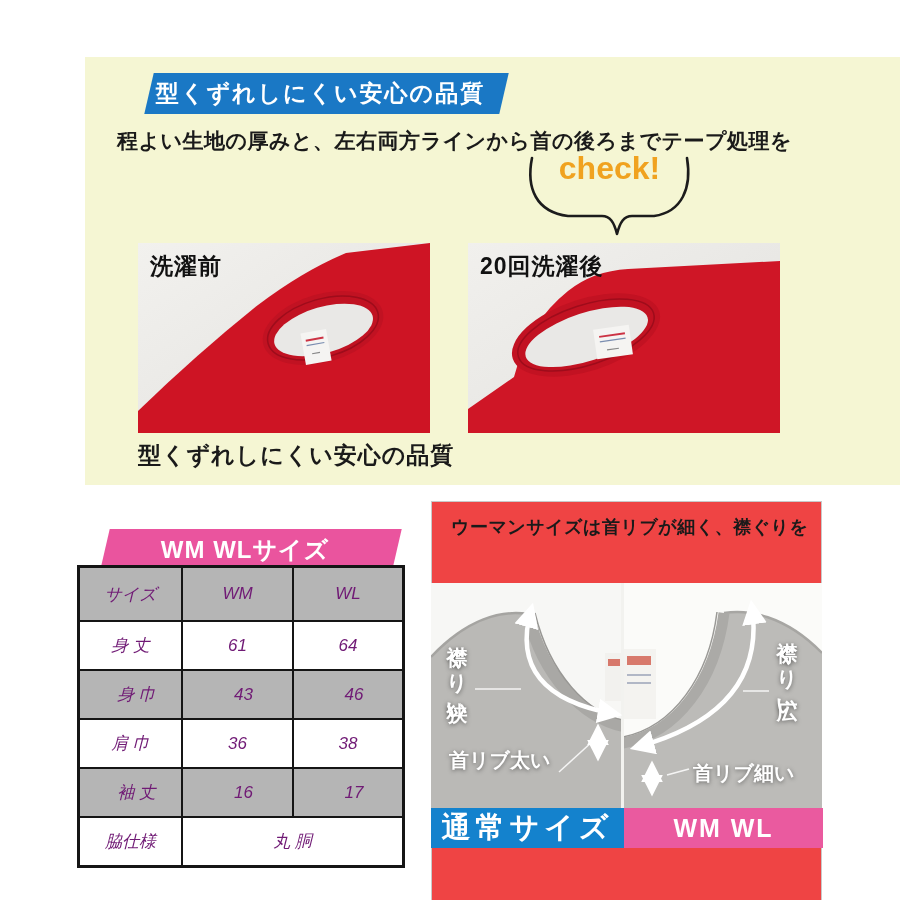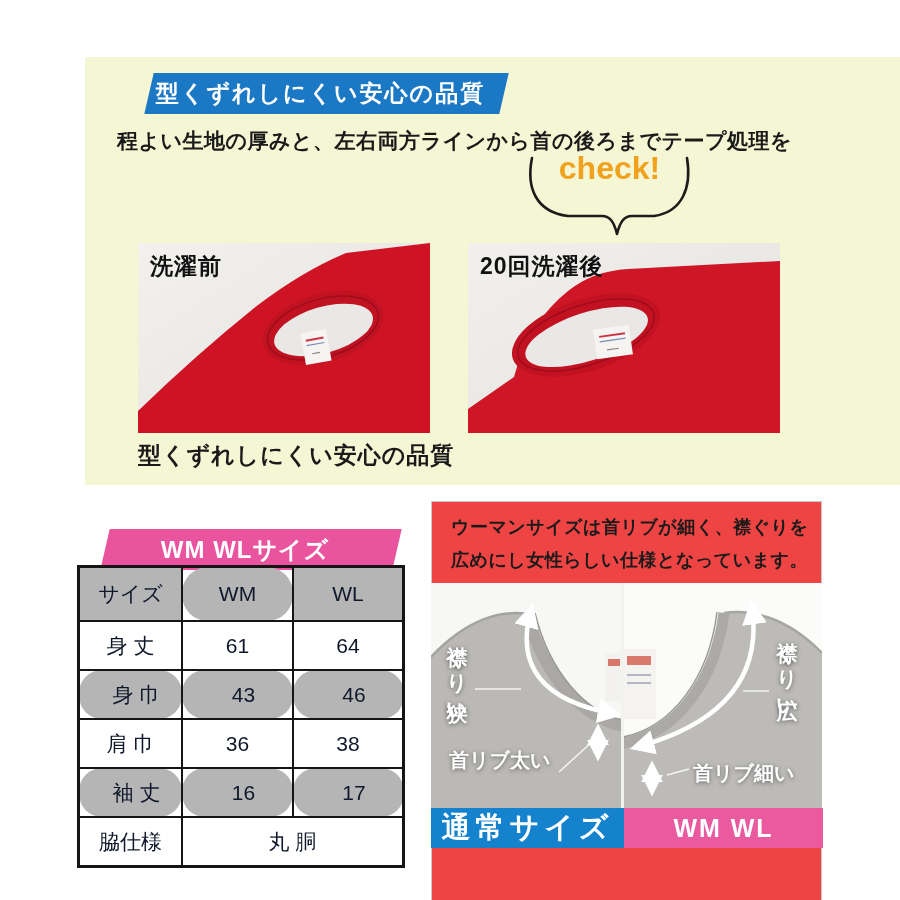--- a/index.html
+++ b/index.html
@@ -33,30 +33,30 @@
   .check-bubble svg{position:absolute;left:0;top:0;}
 
   .photo{background:#fdba74;overflow:hidden;}
   .photo-before{left:138px;top:243px;width:292px;height:190px;}
   .photo-after{left:468px;top:243px;width:312px;height:190px;}
   .photo-label{position:absolute;left:12px;top:8px;font-size:23px;font-weight:bold;color:#111;letter-spacing:1px;}
   .caption{left:138px;top:440px;font-size:23px;font-weight:bold;letter-spacing:1px;}
 
   
   .size-table{position:absolute;left:77px;top:565px;width:318px;border-collapse:collapse;
-              table-layout:fixed;font-size:21px;color:#0f172a;}
+              table-layout:fixed;font-size:17px;color:#701a75;font-style:italic;}
   .size-table th,.size-table td{border:2px solid #151515;text-align:center;vertical-align:middle;
               font-weight:normal;padding:0;}
   .size-table{border:3px solid #151515;}
   .size-table th{height:52px;background:#b5b5b5;}
-  .size-table td{height:47px;border-radius:23px;}
+  .size-table td{height:47px;}
   .r-gray td{background:#b5b5b5;padding-left:12px;}
   .r-white td{background:#ffffff;}
   .col-label{width:101px;}
-  .col-wm{width:109px;border-radius:26px;}
+  .col-wm{width:109px;}
   .col-wl{width:108px;}
 
   
   .card{left:431px;top:501px;width:391px;height:434px;background:#ef4444;border:1px solid #c9c9c9;box-sizing:border-box;}
   .desc{position:absolute;left:19px;font-size:18px;font-weight:bold;letter-spacing:0.5px;white-space:nowrap;}
   .desc1{top:13px;}
   .desc2{top:46px;}
   .cmp-photos{position:absolute;left:-1px;top:81px;width:391px;height:226px;overflow:hidden;}
   .cmp-photos svg.half{position:absolute;top:0;}
   .cmp-divider{position:absolute;left:190px;top:0;width:3px;height:226px;background:#f2f2ef;}
@@ -178,21 +178,20 @@
     </tr>
     <tr class="r-white">
       <td>脇仕様</td>
       <td colspan="2">丸 胴</td>
     </tr>
   </tbody>
     </table>
 
   <section class="abs card">
     <div class="desc desc1">ウーマンサイズは首リブが細く、襟ぐりを</div>
-    <div class="desc desc2">広めにし女性らしい仕様となっています。</div>
 
     <div class="cmp-photos">
 
       <svg class="half" style="left:0;" width="192" height="226" viewBox="0 0 192 226">
         <rect width="192" height="226" fill="#f7f7f5"></rect>
         <path d="M0,226 L0,74 C36,36 70,27 97,31 C112,94 152,134 192,143 L192,226 Z" fill="#bab9b6"></path>
         <path d="M0,74 C36,36 70,27 97,31" stroke="#a5a4a1" stroke-width="2.5" fill="none"></path>
         <path d="M97,31 C112,94 152,134 192,143" stroke="#a9a8a5" stroke-width="12" fill="none"></path>
         <path d="M104,30 C119,92 157,130 192,137" stroke="#989794" stroke-width="1.5" fill="none"></path>
         <rect x="174" y="70" width="18" height="48" fill="#f2f1ee"></rect>

